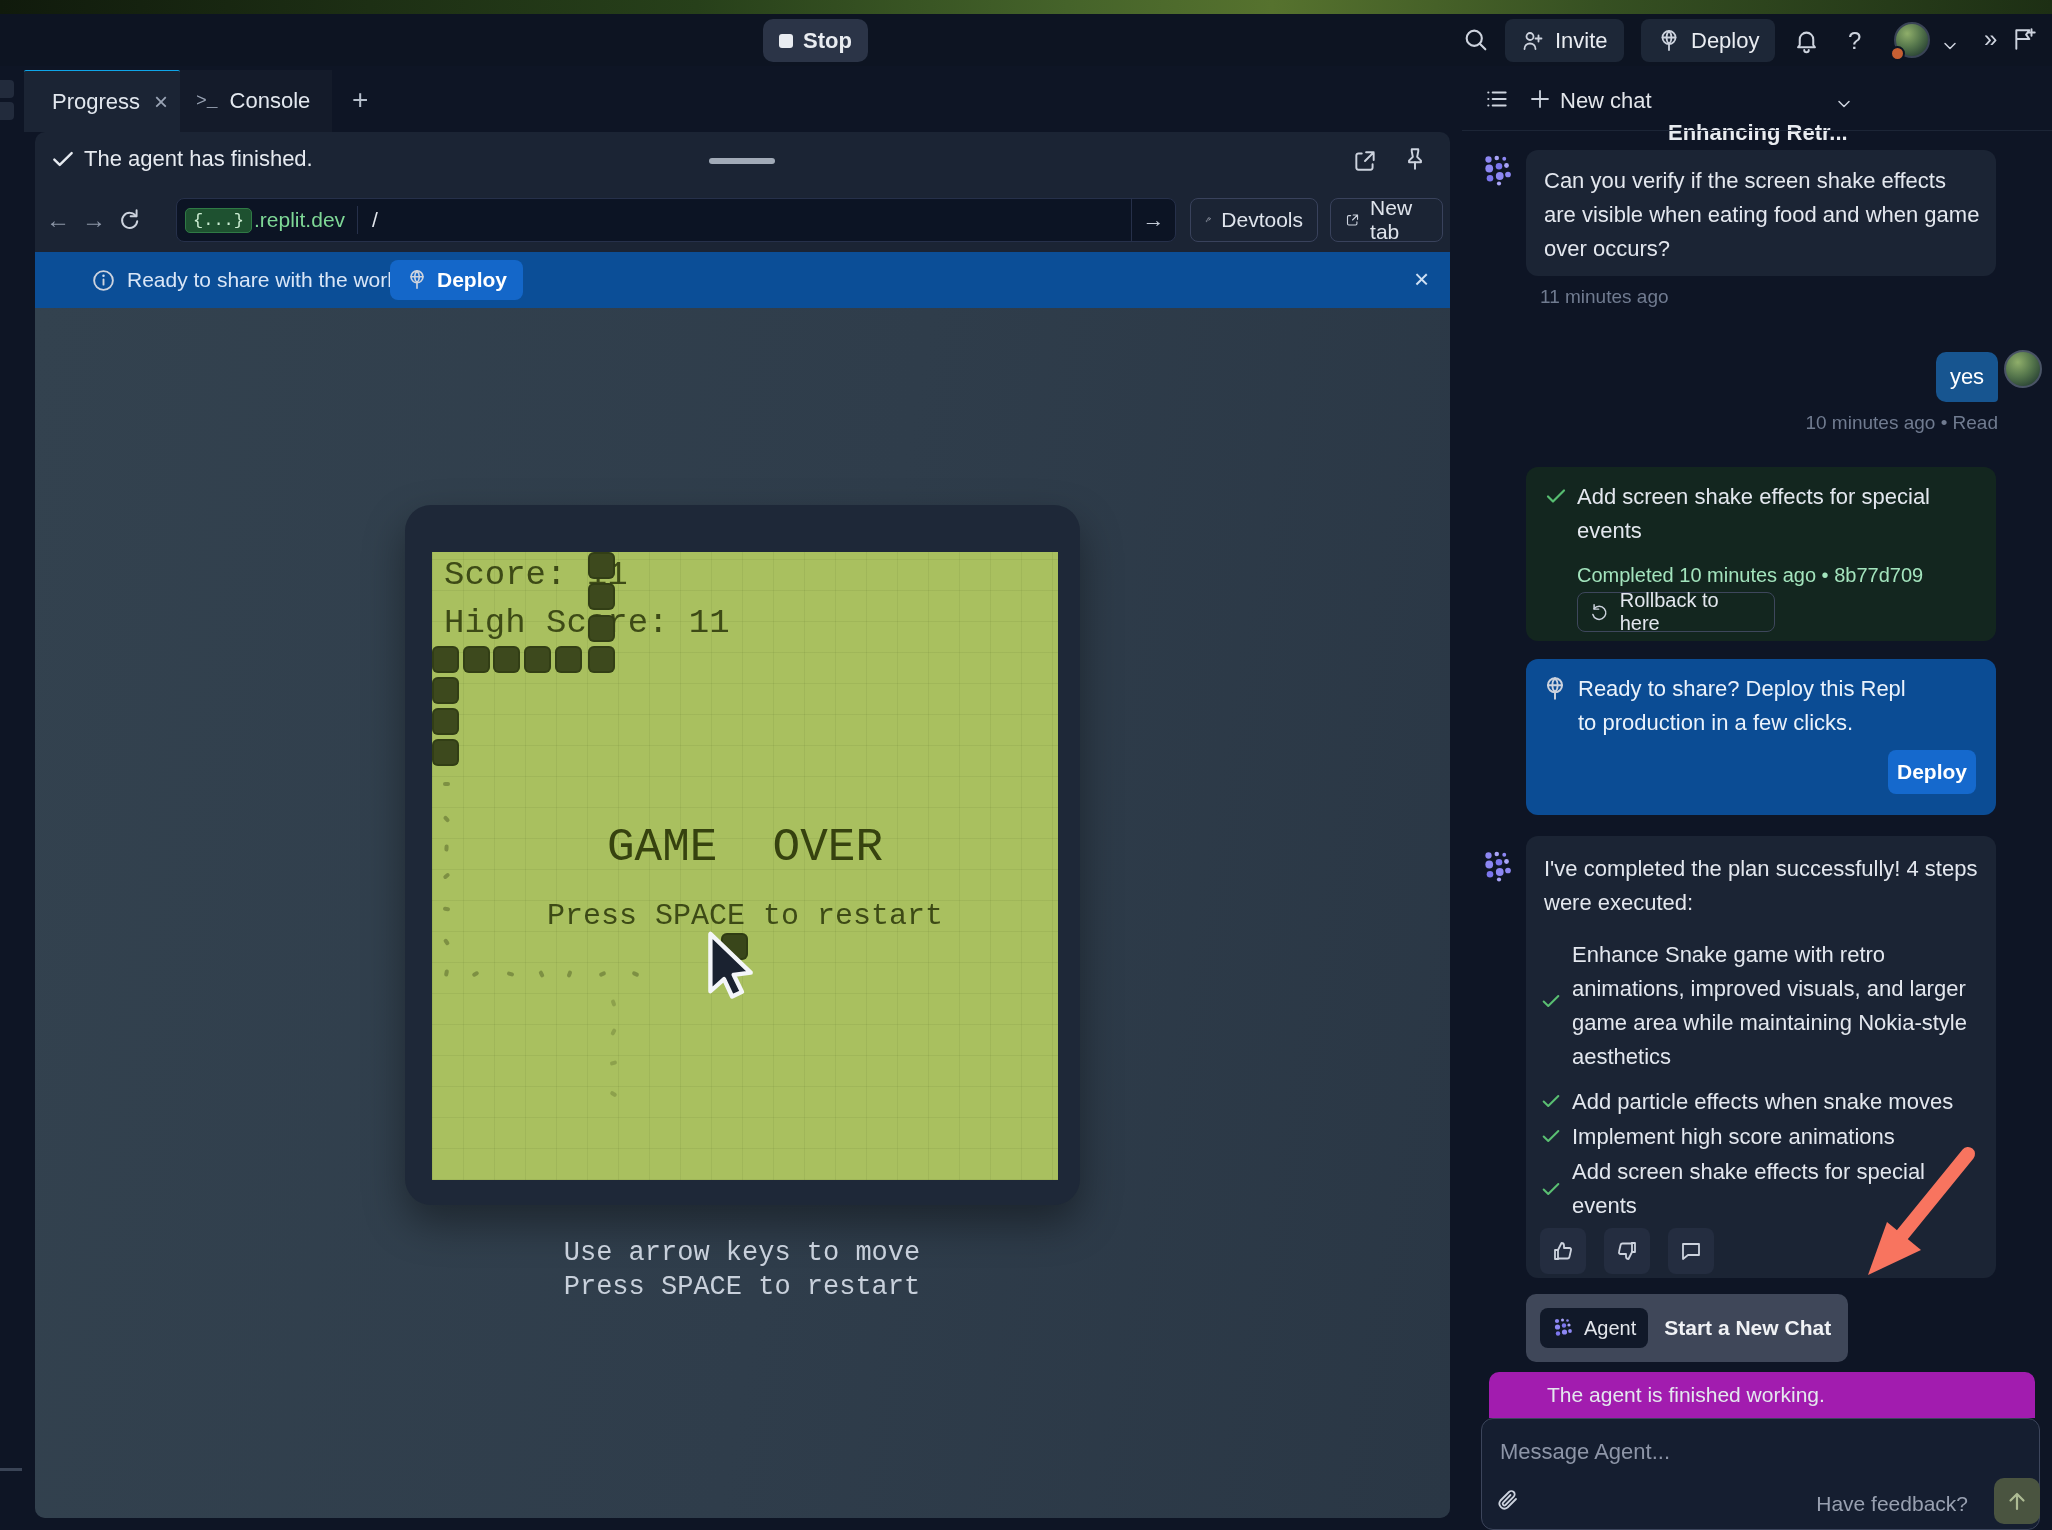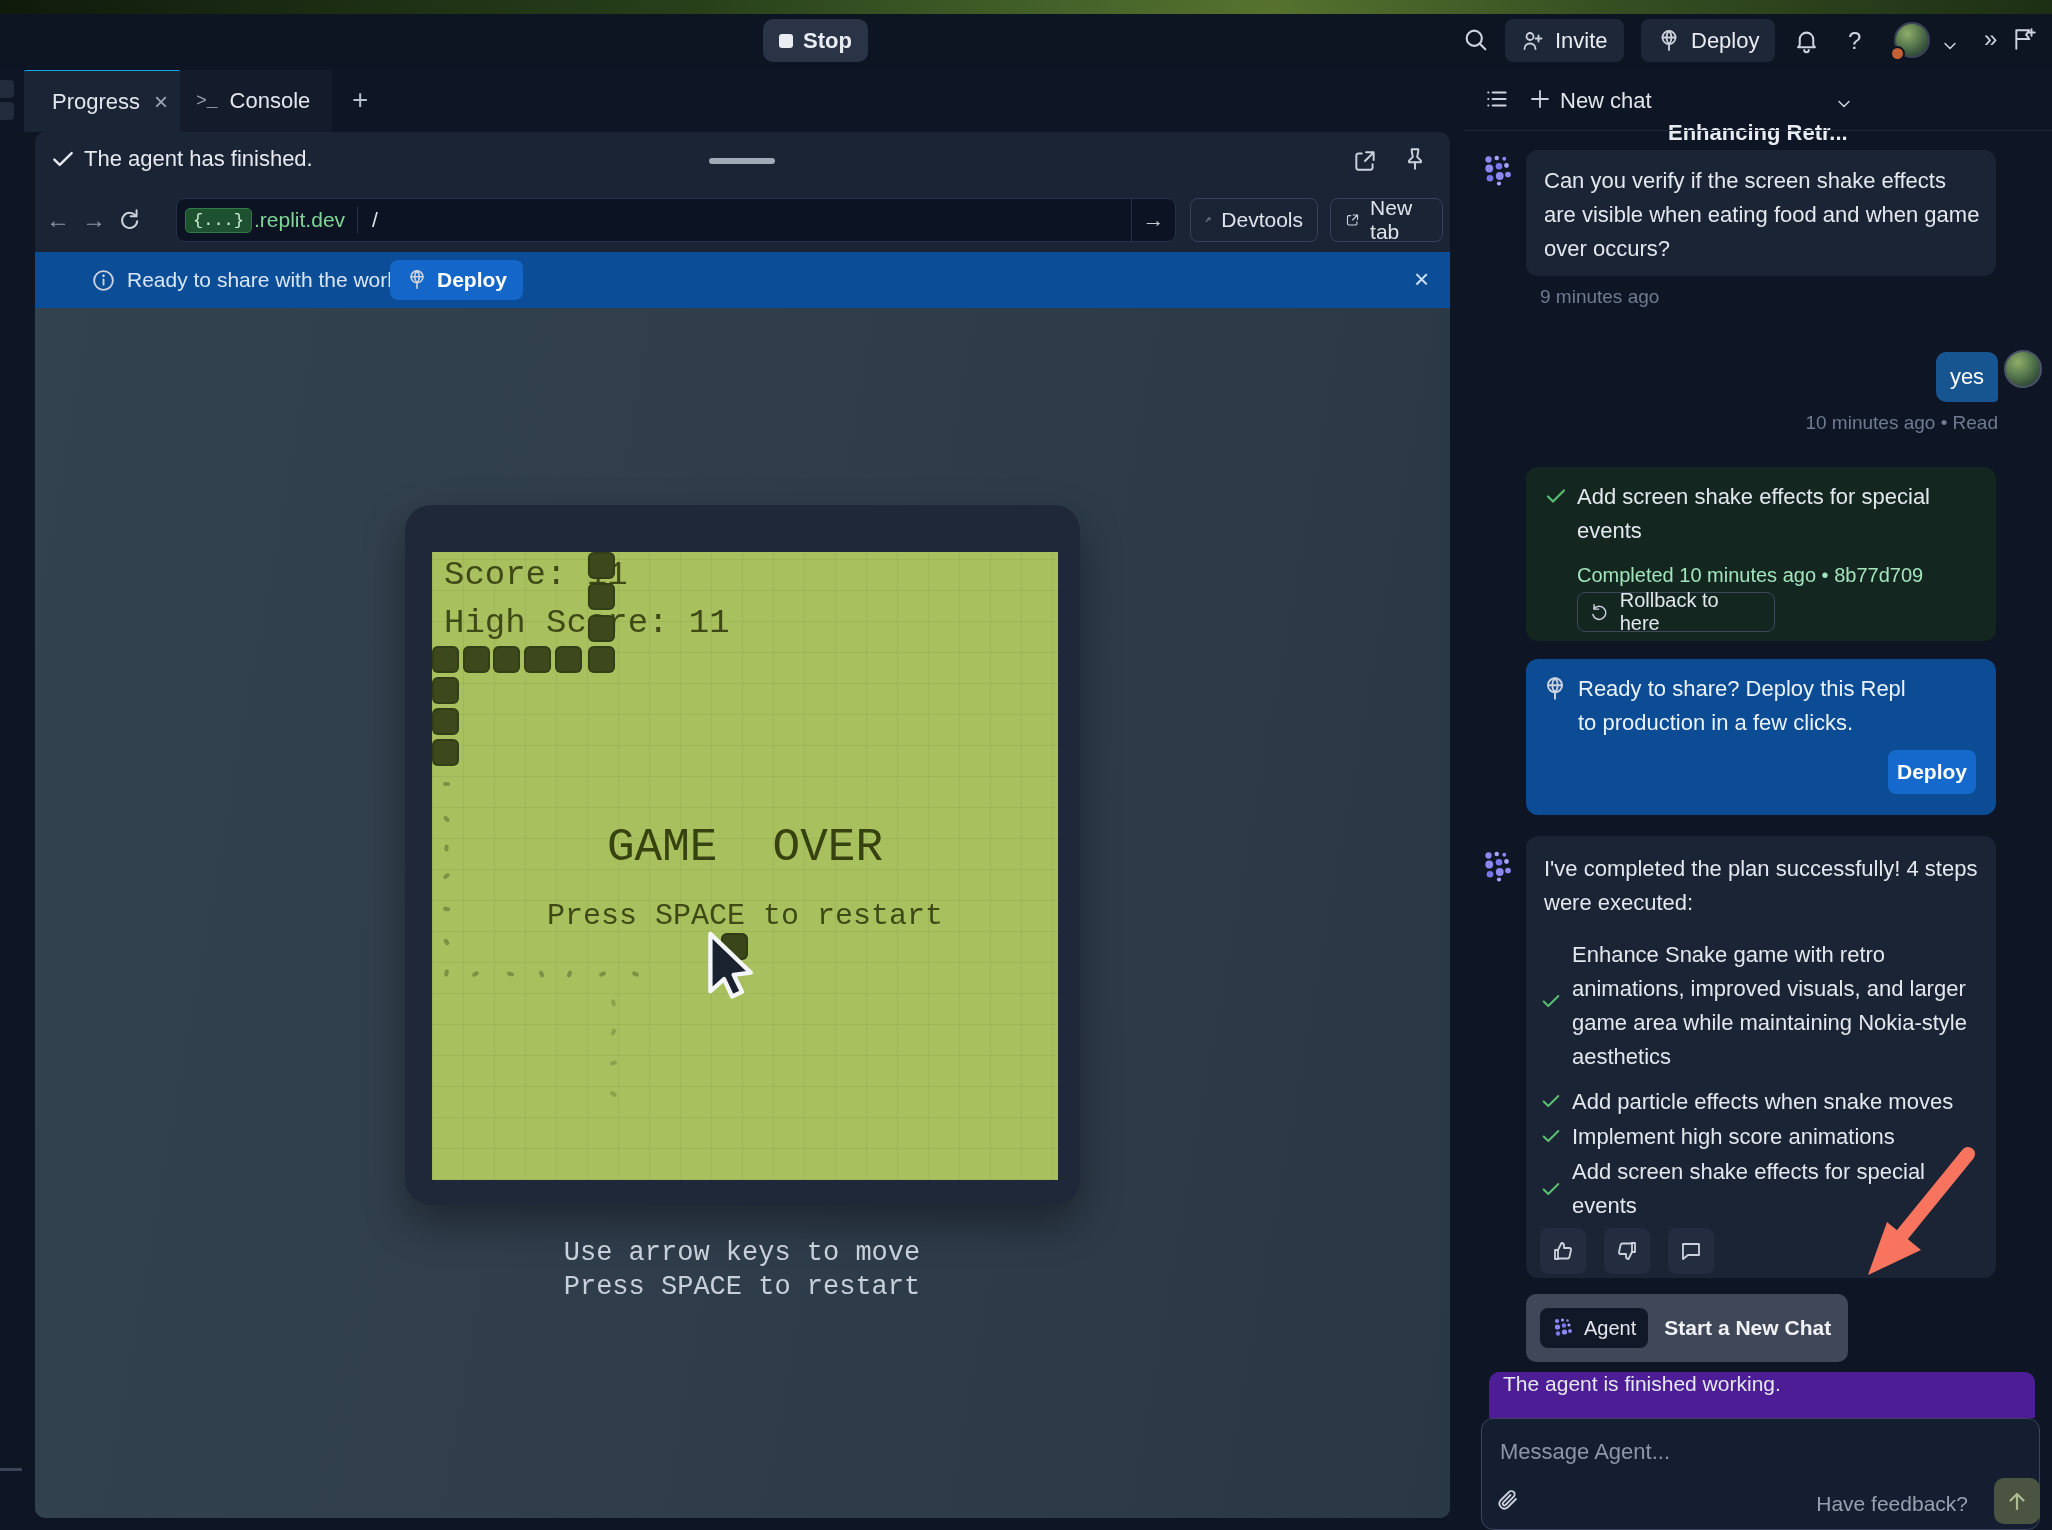--- a/index.html
+++ b/index.html
@@ -98,22 +98,22 @@
   .deploy-card-btn { position:absolute; left:1888px; top:750px; width:88px; height:44px; background:#1569cd;
     border-radius:8px; display:flex; align-items:center; justify-content:center; color:#fff; font-size:21px; font-weight:600; }
   .step-check { position:absolute; }
   .fb-btn { position:absolute; top:1228px; width:46px; height:46px; background:#242d40; border-radius:8px;
     display:flex; align-items:center; justify-content:center; }
   .newchat-btn { position:absolute; left:1526px; top:1294px; width:322px; height:68px; background:#3f4759;
     border-radius:10px; display:flex; align-items:center; }
   .agent-chip { margin-left:14px; height:40px; background:#111929; border-radius:8px; display:flex;
     align-items:center; gap:8px; padding:0 12px; color:#e2e5ea; font-size:20px; }
   .newchat-label { margin-left:16px; color:#f0f2f5; font-size:21px; font-weight:600; }
-  .status-bar { position:absolute; left:1489px; top:1372px; width:546px; height:46px; background:#4c1d95;
-    border-radius:10px 10px 0 0; display:flex; align-items:flex-start; }
+  .status-bar { position:absolute; left:1489px; top:1372px; width:546px; height:46px; background:#a21caf;
+    border-radius:10px 10px 0 0; display:flex; align-items:center;padding-left:44px; }
   .status-bar span { margin-left:14px; color:#e4e8ee; font-size:21px; }
   .input-box { position:absolute; left:1481px; top:1418px; width:559px; height:112px; background:#151e30;
     border:1px solid #3c455b; border-radius:12px; }
   .msg-input { position:absolute; left:1500px; top:1432px; width:420px; height:40px; background:transparent;
     border:none; outline:none; color:#c9cfda; font-size:22px; font-family:"Liberation Sans",sans-serif; }
   .msg-input::placeholder { color:#8d95a7; }
   .feedback-link { position:absolute; right:84px; top:1492px; color:#98a0b0; font-size:21px; }
   .send-btn { position:absolute; left:1994px; top:1478px; width:46px; height:46px; background:#4a5440;
     border-radius:10px; display:flex; align-items:center; justify-content:center; color:#adbb93; font-size:24px; }
 </style>
@@ -320,21 +320,21 @@
       <circle cx="12" cy="9.5" r="2.2" fill="#7c76ee"></circle>
       <circle cx="17" cy="9" r="1.6" fill="#a9a4f7"></circle>
     <circle cx="6" cy="17.5" r="2.2" fill="#7c76ee"></circle>
       <circle cx="12.5" cy="16" r="2.6" fill="#8d87f3"></circle>
       <circle cx="18" cy="15" r="1.9" fill="#8d87f3"></circle>
     <circle cx="12" cy="21" r="1.4" fill="#a9a4f7"></circle>
   </svg>
   <div class="bubble" style="left:1526px;top:150px;width:470px;height:126px;padding:14px 18px;">
     <div class="sb-text" style="width:436px;">Can you verify if the screen shake effects are visible when eating food and when game over occurs?</div>
   </div>
-  <div class="sb-time" style="left:1540px;top:286px;">9 minutes ago</div>
+  <div class="sb-time" style="left:1540px;top:286px;">11 minutes ago</div>
 
   <div class="abs" style="left:1936px;top:352px;width:62px;height:50px;background:#175590;border-radius:10px 10px 4px 10px;display:flex;align-items:center;justify-content:center;color:#fff;font-size:22px;">
     <span>yes</span>
   </div>
   <div class="avatar" style="left:2004px;top:350px;width:38px;height:38px;border-color:#4a5466;"></div>
   <div class="sb-time" style="right:54px;top:412px;">10 minutes ago • Read</div>
 
   <div class="task-card"></div>
   <svg class="abs" style="left:1544px;top:484px;" width="24" height="24" viewBox="0 0 24 24">
     <path d="M4 12.5l5 5 11-11" fill="none" stroke="#57bd71" stroke-width="2.2" stroke-linecap="round" stroke-linejoin="round"></path>

